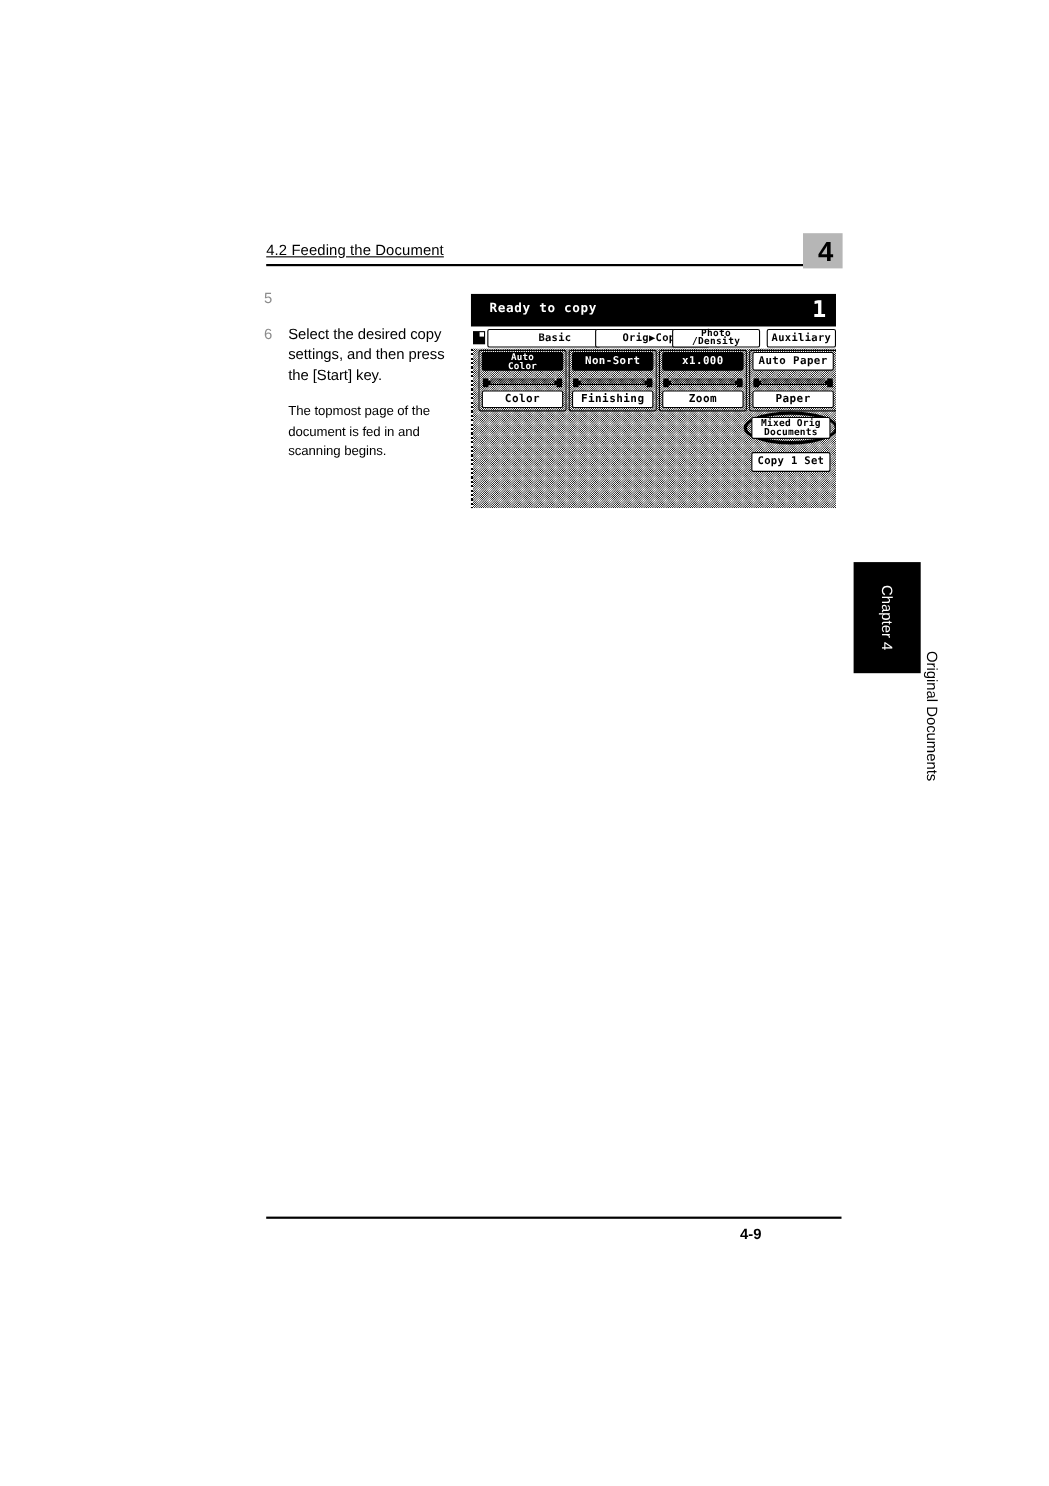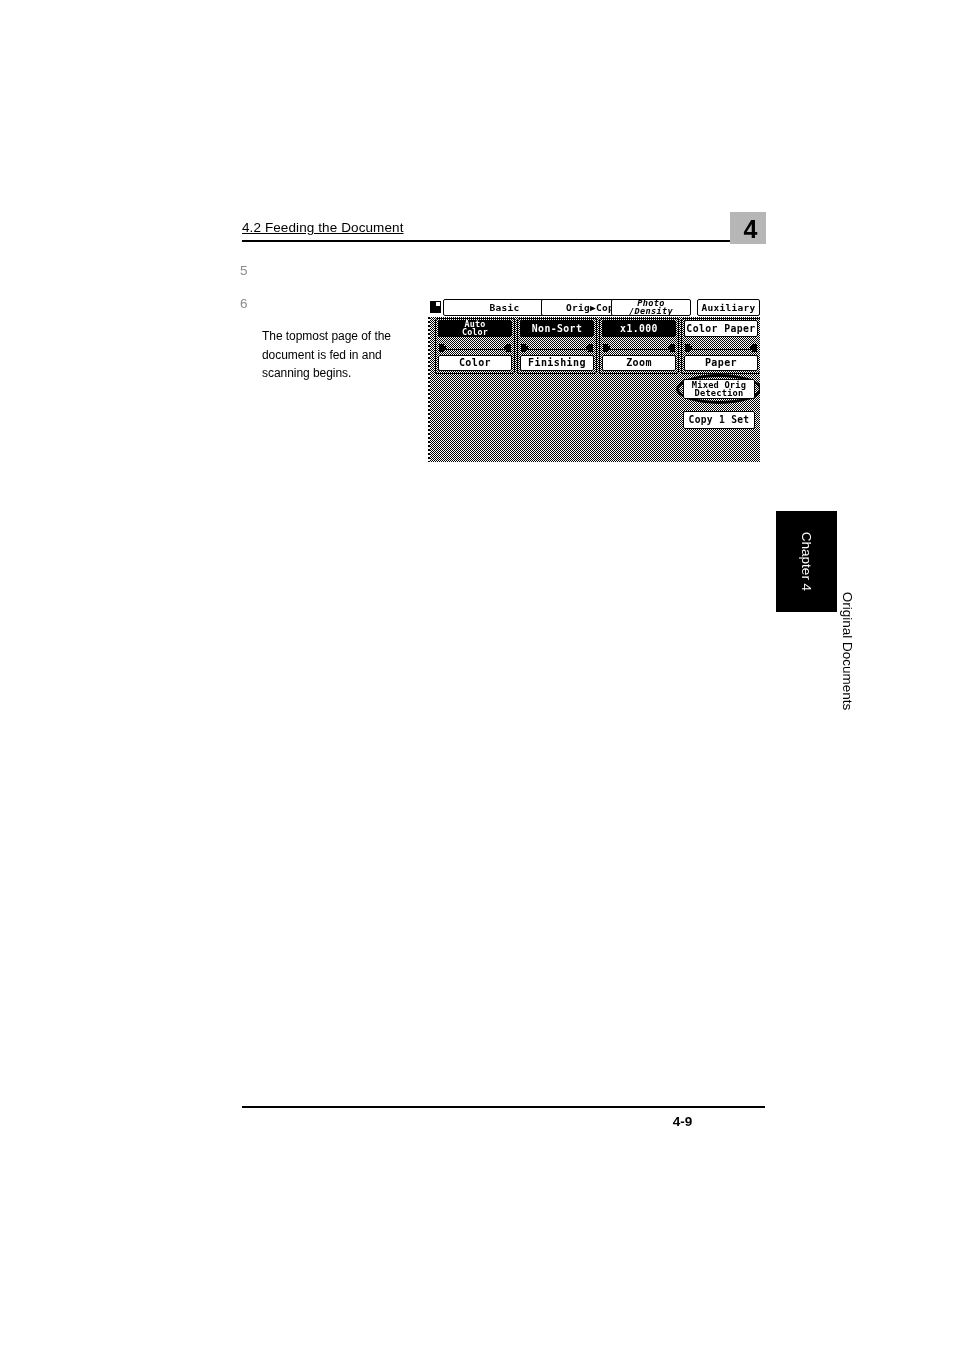--- a/index.html
+++ b/index.html
@@ -188,21 +188,21 @@
     background: #ffffff;
     display: flex;
     align-items: center;
     justify-content: center;
     text-align: center;
     font-size: 9.5px;
     font-weight: bold;
     letter-spacing: 0.3px;
     line-height: 8px;
   }
-  .lcd-tab.two-line { line-height: 7.5px; font-size: 8.6px; font-style: italic; }
+  .lcd-tab.two-line { line-height: 7.5px; font-size: 8.6px; }
   #lcd-tab-0 { left: 15px;  width: 103px; padding-left: 20px; }
   #lcd-tab-1 { left: 99px;  width: 104px; margin-left: 14px; }
   #lcd-tab-2 { left: 183px; width: 80px; }
   #lcd-tab-3 { left: 269px; width: 63px; }
 
   
   #lcd-main {
     position: absolute;
     left: 0;
     top: 20px;
@@ -451,27 +451,32 @@
 <div id="chapter-marker-num">4</div>
 
 <div id="steps">
 
   <div class="step">
     <div class="step-num">5</div>
   </div>
 
   <div class="step">
     <div class="step-num">6</div>
+    <div class="step-body">Select the desired copy settings, and then press the [Start] key.</div>
   </div>
   <div class="step-extra">The topmost page of the document is fed in and scanning begins.</div>
 
 </div>
 
 <div id="lcd">
 
+  <div id="lcd-statusbar">
+    <div id="lcd-status-text">Ready to copy</div>
+    <div id="lcd-copy-count">1</div>
+  </div>
 
   <div id="lcd-body">
 
     <div id="lcd-tabs">
       <div id="tab-doc-icon"></div>
 
       <div class="lcd-tab" id="lcd-tab-0">
         <span>Basic</span>
       </div>
 
@@ -543,40 +548,40 @@
             <div class="fn-slider-knob-r"></div>
           </div>
           <div class="fn-label">
             <span>Zoom</span>
           </div>
         </div>
 
         <div class="fn-col" id="fn-col-3">
           <div class="fn-frame dither"></div>
           <div class="fn-value">
-            <span>Color Paper</span>
+            <span>Auto Paper</span>
           </div>
           <div class="fn-slider">
             <div class="fn-slider-track"></div>
             <div class="fn-slider-fill"></div>
             <div class="fn-slider-knob-l"></div>
             <div class="fn-slider-knob-r"></div>
           </div>
           <div class="fn-label">
             <span>Paper</span>
           </div>
         </div>
 
       </div>
 
       <div id="callout-oval"></div>
 
       <div id="btn-mixed-orig">
         <div>Mixed Orig</div>
-        <div>Detection</div>
+        <div>Documents</div>
       </div>
 
       <div id="btn-copy-set">
         <span>Copy 1 Set</span>
       </div>
 
     </div>
   </div>
 </div>
 

